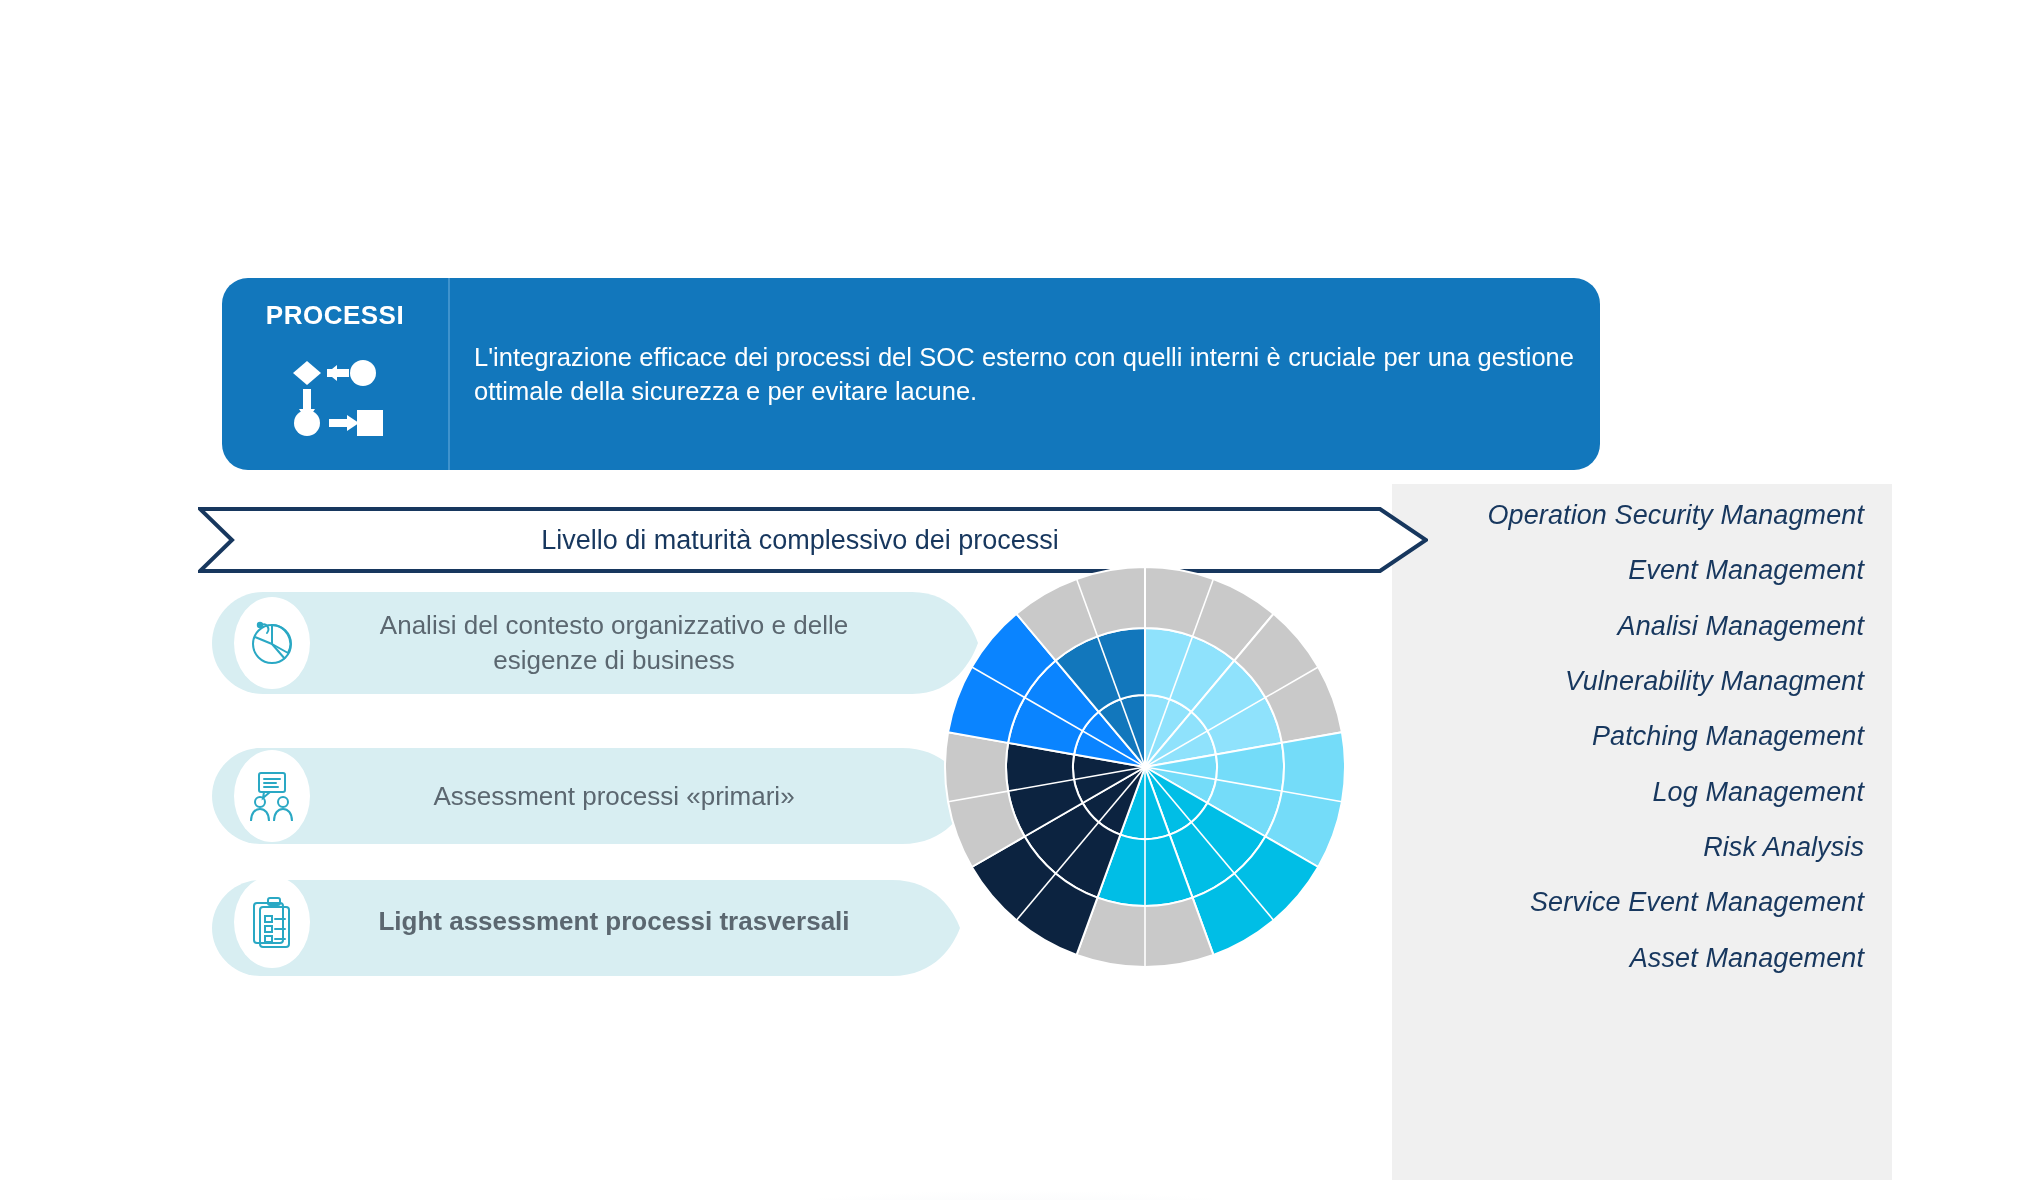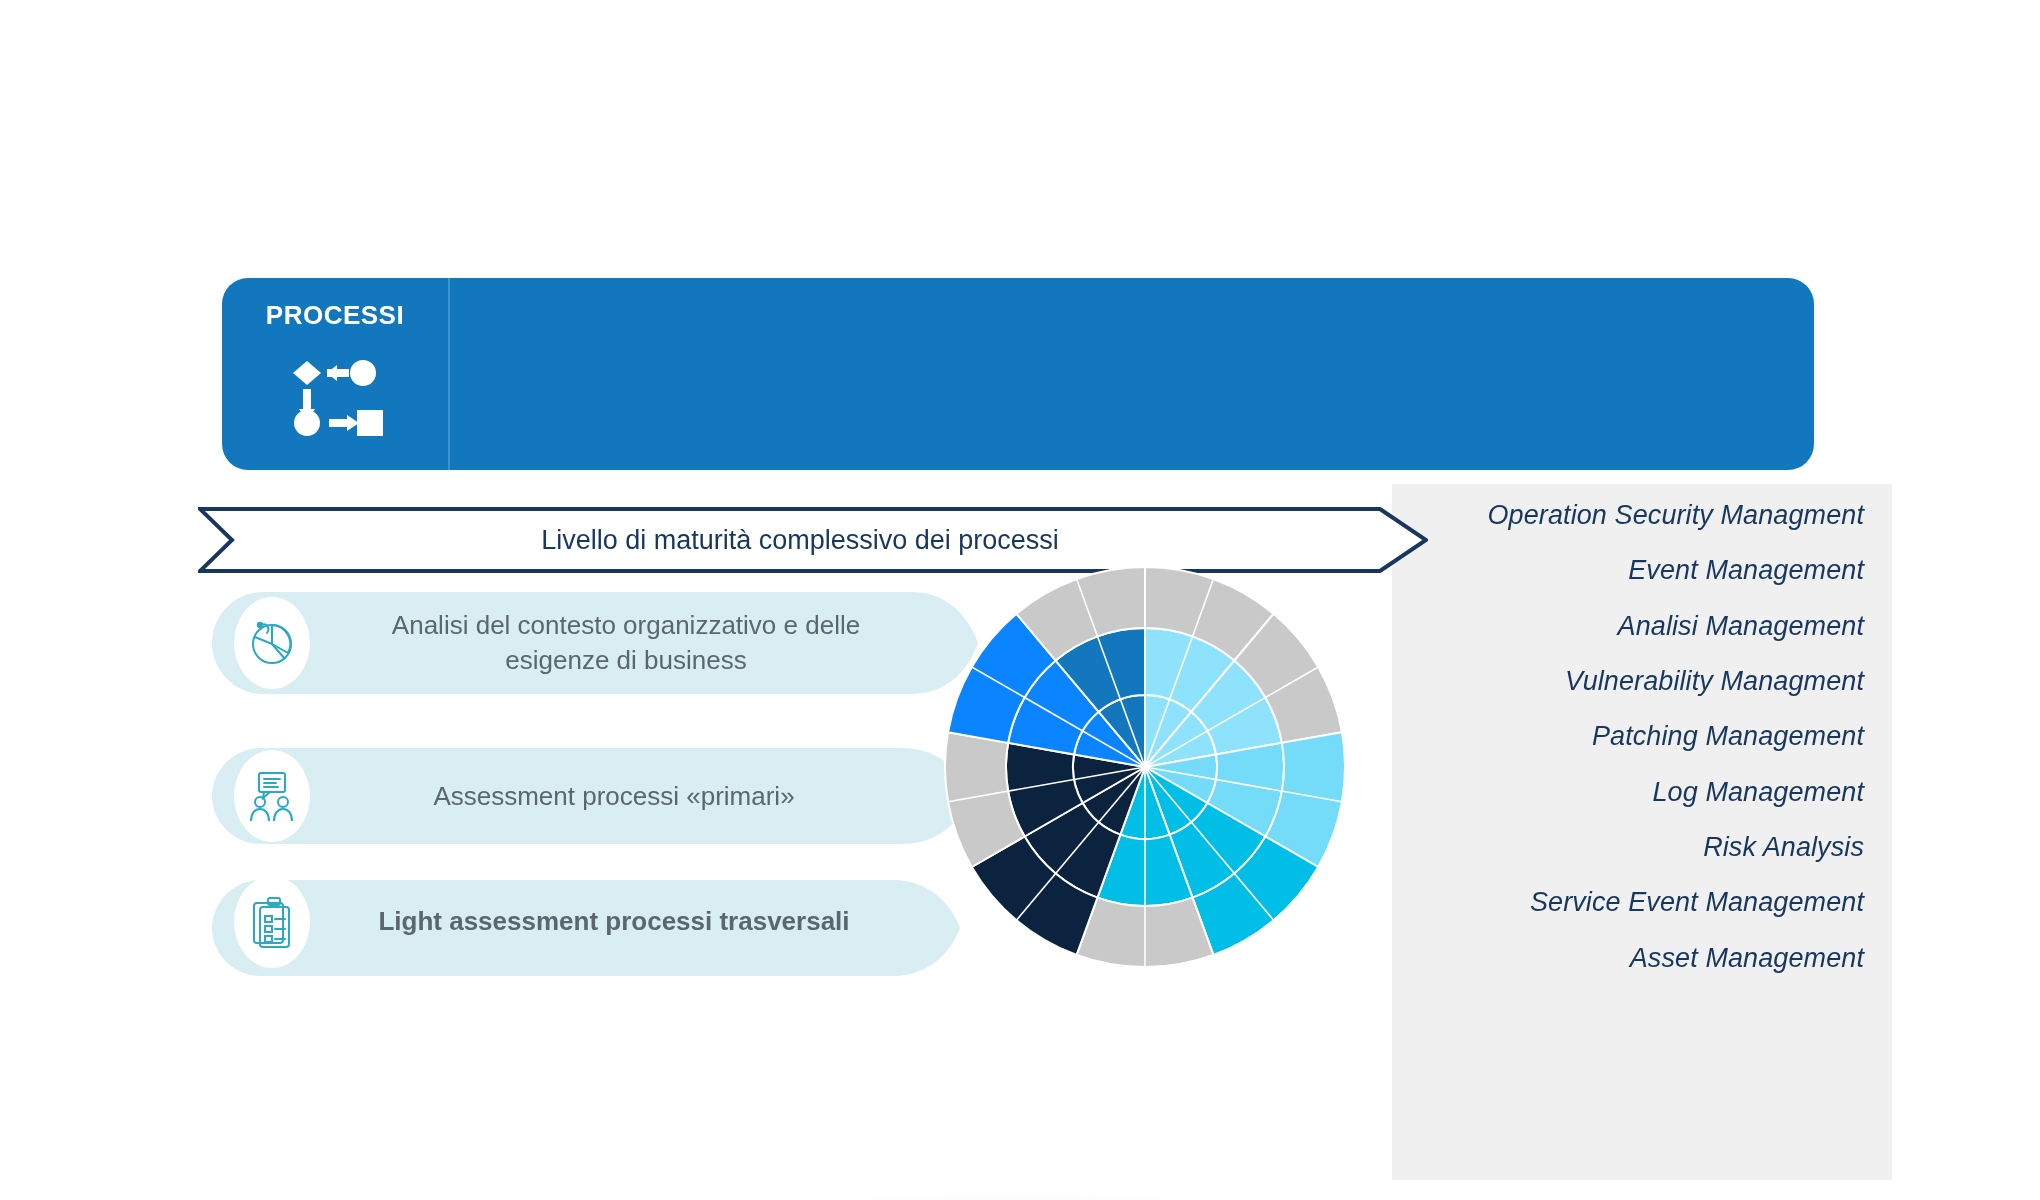--- a/index.html
+++ b/index.html
@@ -13,21 +13,21 @@
     position:absolute;left:175px;top:1010px;width:1680px;height:600px;
     border-radius:50% 50% 0 0 / 100% 100% 0 0;
     background:radial-gradient(ellipse 60% 70% at 50% 100%,
        #3f6690 0%, #4f7399 18%, #6d8cac 34%, #93a9c1 50%,
        #b9c7d6 64%, #d7dfe8 77%, #eef1f5 88%, rgba(255,255,255,0) 100%);
     pointer-events:none;
   }
 
   
   #banner{
-    position:absolute;left:222px;top:278px;width:1592px;height:192px;
+    position:absolute;left:222px;top:278px;width:1378px;height:192px;
     background:#1277BC;border-radius:26px;display:flex;align-items:stretch;
   }
   #banner-left{
     width:228px;flex:0 0 228px;display:flex;flex-direction:column;
     align-items:center;padding-top:22px;box-sizing:border-box;
     border-right:2px solid #3f93cd;
   }
   #banner-kicker{
     color:#ffffff;font-size:26px;font-weight:bold;letter-spacing:.5px;
   }
@@ -64,21 +64,21 @@
   .pill svg.pill-shape{position:absolute;left:0;top:0;}
   .pill-icon-well{
     position:relative;z-index:2;width:76px;height:92px;margin-left:22px;
     background:#ffffff;border-radius:50%;
     display:flex;align-items:center;justify-content:center;flex:0 0 76px;
   }
   .pill-label{
     position:relative;z-index:2;color:#5b6770;font-size:26px;line-height:1.33;
     margin-left:24px;max-width:560px;text-align:center;flex:1;padding-right:70px;
   }
-  #pill-0{left:212px;top:592px;width:790px;height:102px;gap:12px;}
+  #pill-0{left:212px;top:592px;width:790px;height:102px;}
   #pill-1{left:212px;top:748px;width:780px;height:96px;}
   #pill-2{left:212px;top:880px;width:770px;height:83px;font-weight:bold;}
 
   
   #polar-chart{position:absolute;left:925px;top:547px;width:440px;height:440px;}
 </style>
 </head>
 <body>
 
 <div id="bg-blob"></div>
@@ -93,20 +93,23 @@
         <polygon points="40,28 50,20 50,36"></polygon>
         <circle cx="76" cy="28" r="13"></circle>
         <rect x="16" y="44" width="8" height="22"></rect>
         <polygon points="20,76 12,64 28,64"></polygon>
         <circle cx="20" cy="80" r="13" transform="translate(0,-2)"></circle>
         <rect x="42" y="74" width="22" height="8"></rect>
         <polygon points="72,78 60,70 60,86"></polygon>
         <rect x="70" y="65" width="26" height="26"></rect>
       </svg>
     </div>
+  </div>
+  <div id="banner-right">
+    <div id="banner-text">L'integrazione efficace dei processi del SOC esterno con quelli interni è cruciale per una gestione ottimale della sicurezza e per evitare lacune.</div>
   </div>
 </div>
 
 <div id="legend-panel">
   <div class="legend-item">Operation Security Managment</div>
   <div class="legend-item">Event Management</div>
   <div class="legend-item">Analisi Management</div>
   <div class="legend-item">Vulnerability Managment</div>
   <div class="legend-item">Patching Management</div>
   <div class="legend-item">Log Management</div>

